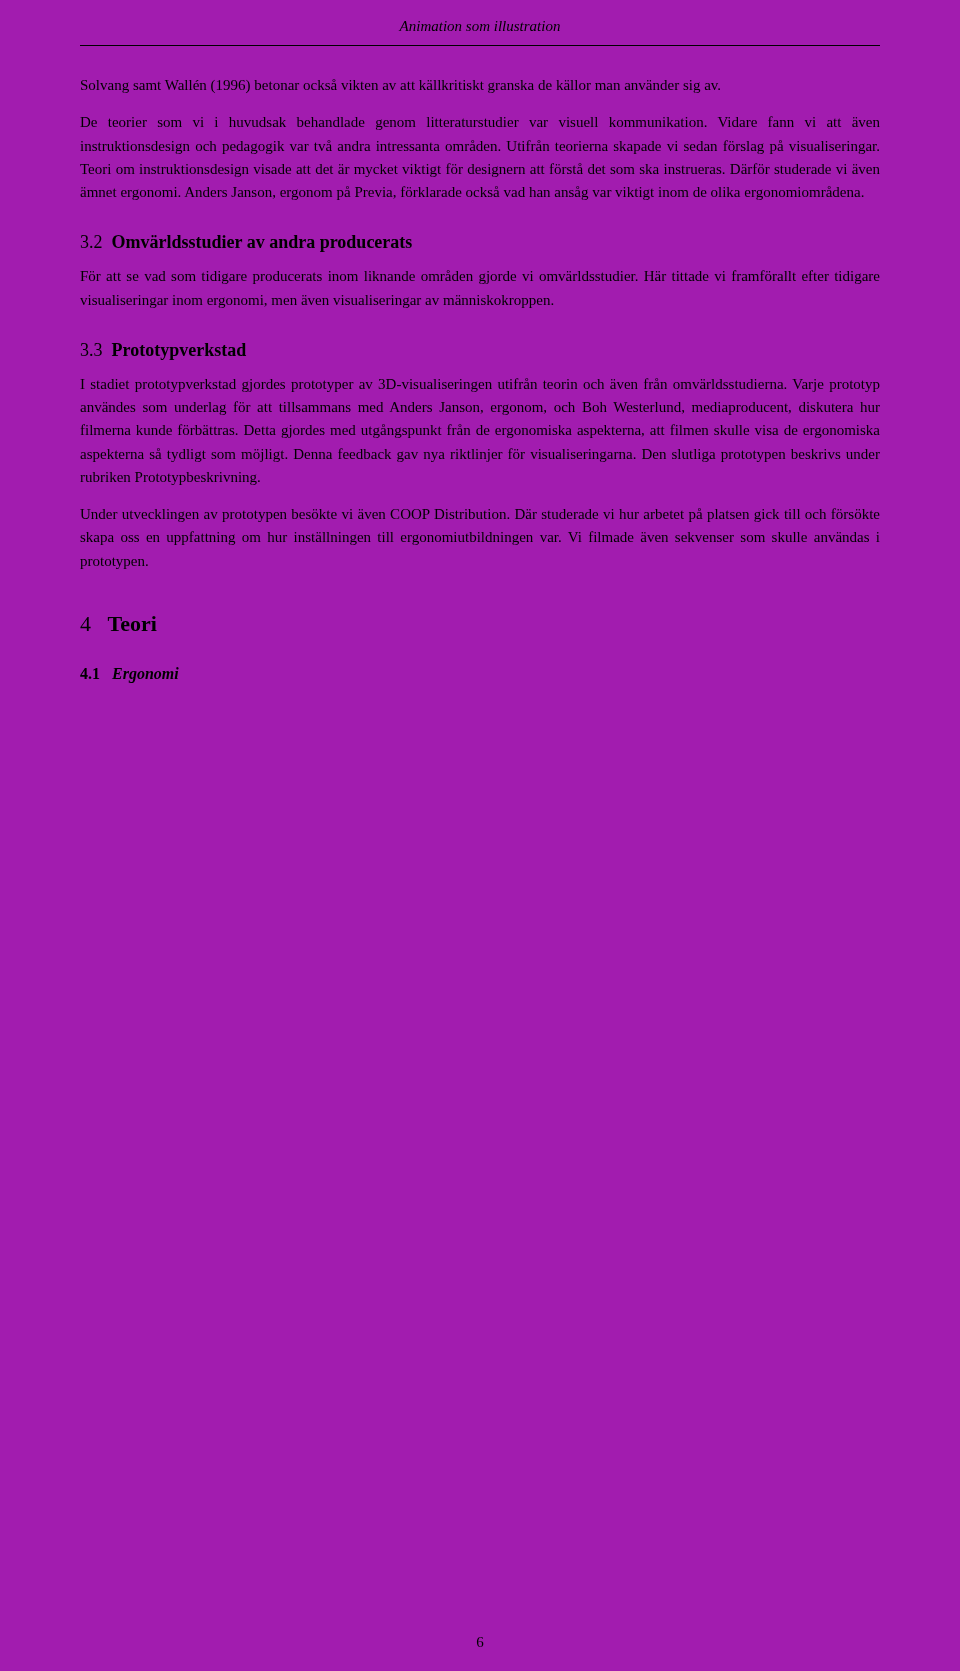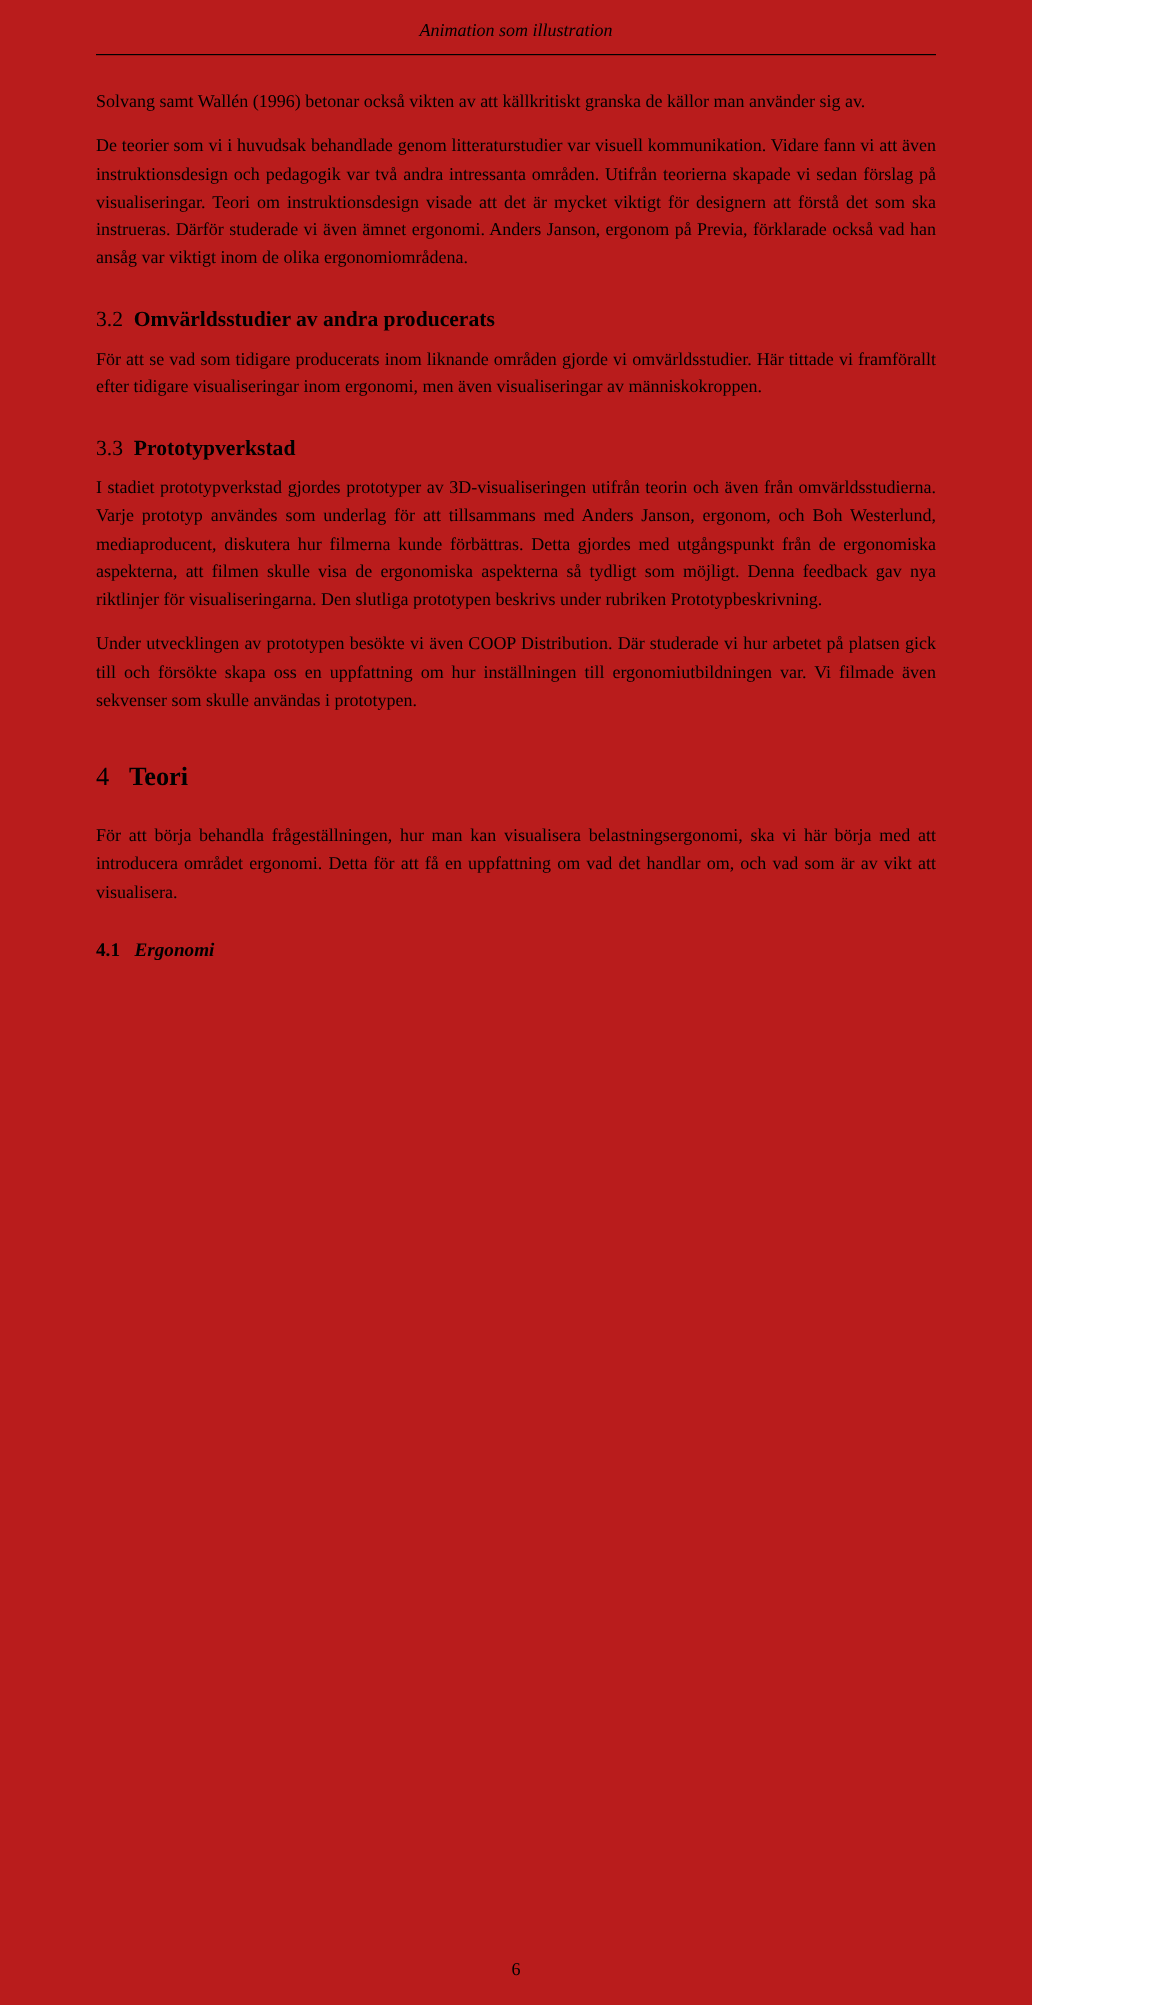--- a/index.html
+++ b/index.html
@@ -11,23 +11,23 @@
     body {
       background: #ffffff;
       font-family: "Times New Roman", Times, serif;
       font-size: 15px;
       color: #000000;
       width: 960px;
       min-height: 1671px;
     }
 
     .page {
-      width: 860px;
+      width: 960px;
       min-height: 1671px;
-      background: #b91c1c;
+      background: #a21caf;
       padding: 0 80px;
       position: relative;
     }
 
     .page-header {
       text-align: center;
       padding-top: 18px;
       padding-bottom: 10px;
       font-style: italic;
       font-size: 15px;
@@ -111,23 +111,20 @@
   </p>
 
   <p class="body-text">
     <span>Under utvecklingen av prototypen besökte vi även COOP Distribution. Där studerade vi hur arbetet på platsen gick till och försökte skapa oss en uppfattning om hur inställningen till ergonomiutbildningen var. Vi filmade även sekvenser som skulle användas i prototypen.</span>
   </p>
 
   <div class="section-heading" style="font-size: 22px; margin-top: 38px; margin-bottom: 26px;">
     <span class="section-heading-number" style="font-size: 22px;">4</span>&nbsp;&nbsp;&nbsp;<span>Teori</span>
   </div>
 
-  <p class="body-text">
-    <span>För att börja behandla frågeställningen, hur man kan visualisera belastningsergonomi, ska vi här börja med att introducera området ergonomi. Detta för att få en uppfattning om vad det handlar om, och vad som är av vikt att visualisera.</span>
-  </p>
 
   <div class="subsection-heading">
     <span class="subsection-number">4.1</span>&nbsp;&nbsp;&nbsp;<span>Ergonomi</span>
   </div>
 
 
   <div class="page-footer">
     <span>6</span>
   </div>
 

